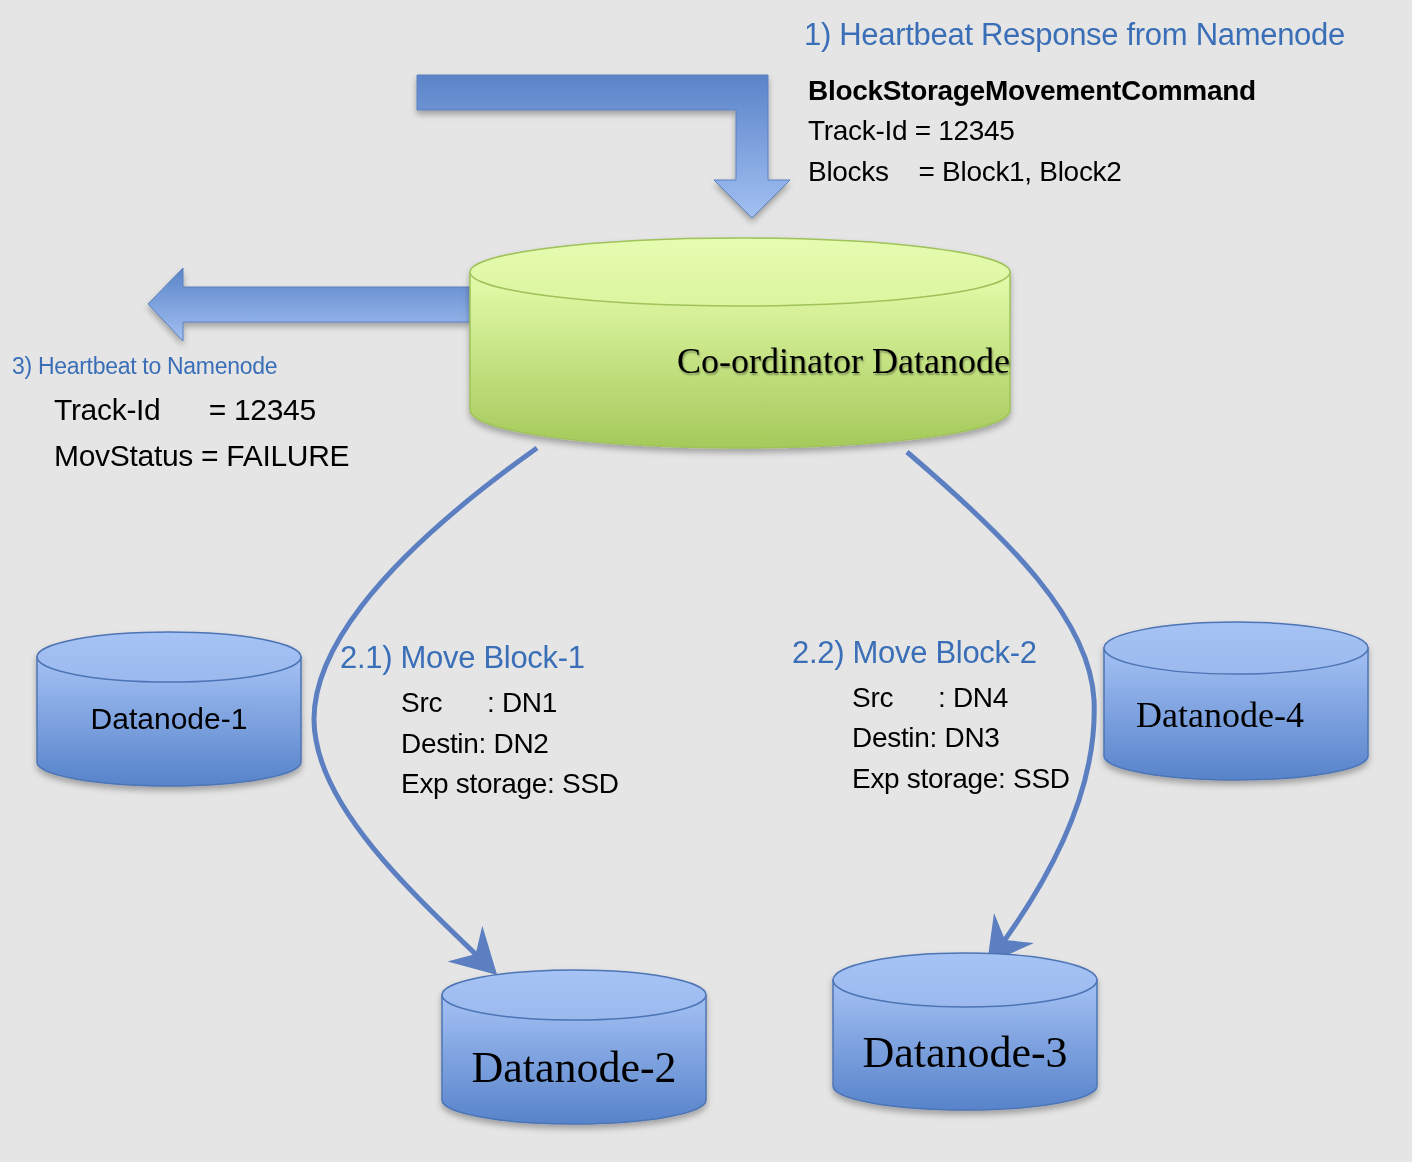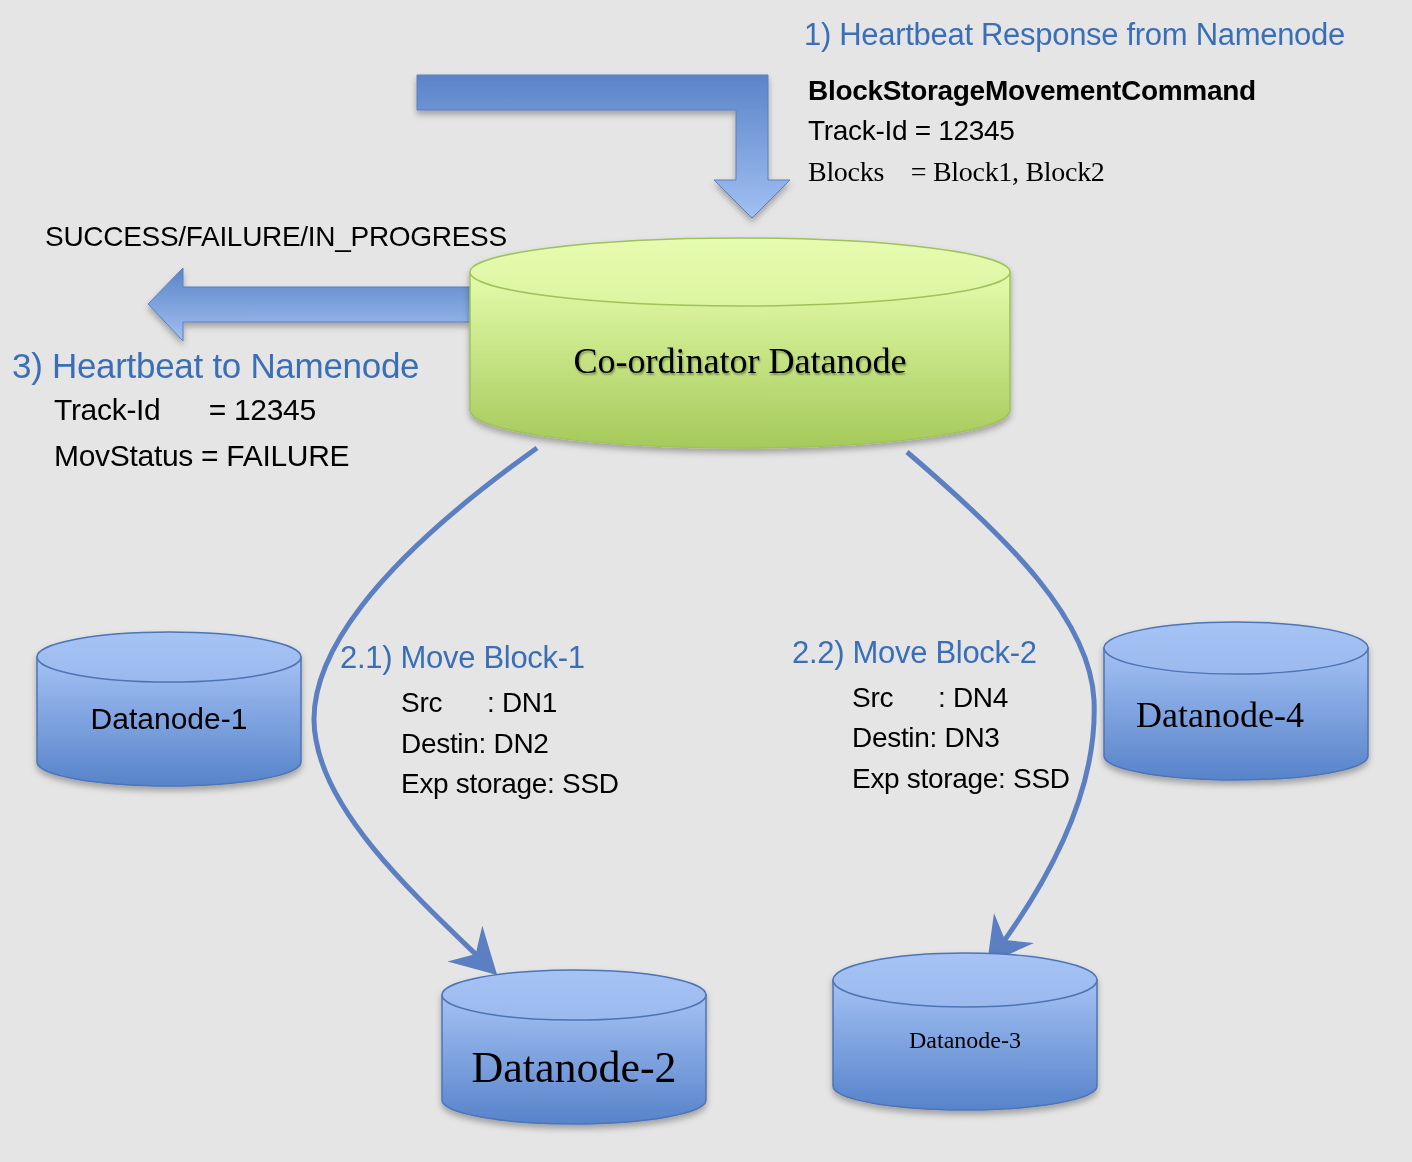--- a/index.html
+++ b/index.html
@@ -82,37 +82,36 @@
 
     <g filter="url(#shadow)">
       <path d="M1104,648 L1104,756 A132,24 0 0 0 1368,756 L1368,648 Z" fill="url(#gBlue)" stroke="#4d74b5" stroke-width="1.5"></path>
       <ellipse cx="1236" cy="648" rx="132" ry="26" fill="url(#gBlueTop)" stroke="#4d74b5" stroke-width="1.5"></ellipse>
     </g>
   </svg>
 
   <div class="txt blue" style="left:804px; top:15px; font-size:31px;">1) Heartbeat Response from Namenode</div>
   <div class="txt bold" style="left:808px; top:71px;">BlockStorageMovementCommand</div>
   <div class="txt" style="left:808px; top:111px;">Track-Id = 12345</div>
-  <div class="txt" style="left:808px; top:152px;font-family:Liberation Serif, serif;">Blocks    = Block1, Block2</div>
+  <div class="txt" style="left:808px; top:152px;">Blocks    = Block1, Block2</div>
 
-  <div class="txt" style="left:45px; top:217px;">SUCCESS/FAILURE/IN_PROGRESS</div>
 
-  <div class="txt blue" style="left:12px; top:346px; font-size:35px;">3) Heartbeat to Namenode</div>
+  <div class="txt blue" style="left:12px; top:346px; font-size:23px;">3) Heartbeat to Namenode</div>
   <div class="txt" style="left:54px; top:390px; font-size:30px;">Track-Id      = 12345</div>
   <div class="txt" style="left:54px; top:436px; font-size:30px;">MovStatus = FAILURE</div>
 
-  <div class="node-label serif" style="left:470px; width:540px; top:340px; font-size:36px; text-shadow: 1px 2px 2px rgba(0,0,0,0.35);">Co-ordinator Datanode</div>
+  <div class="node-label serif" style="left:470px; width:540px; top:340px; font-size:36px; text-shadow: 1px 2px 2px rgba(0,0,0,0.35); text-align: right;">Co-ordinator Datanode</div>
 
   <div class="txt blue" style="left:340px; top:638px; font-size:31px;">2.1) Move Block-1</div>
   <div class="txt" style="left:401px; top:683px;">Src      : DN1</div>
   <div class="txt" style="left:401px; top:724px;">Destin: DN2</div>
   <div class="txt" style="left:401px; top:764px;">Exp storage: SSD</div>
 
   <div class="txt blue" style="left:792px; top:633px; font-size:31px;">2.2) Move Block-2</div>
   <div class="txt" style="left:852px; top:678px;">Src      : DN4</div>
   <div class="txt" style="left:852px; top:718px;">Destin: DN3</div>
   <div class="txt" style="left:852px; top:759px;">Exp storage: SSD</div>
 
   <div class="node-label" style="left:37px; width:264px; top:702px; font-size:30px;">Datanode-1</div>
   <div class="node-label serif" style="left:442px; width:264px; top:1042px; font-size:44px;">Datanode-2</div>
-  <div class="node-label serif" style="left:833px; width:264px; top:1027px; font-size:24px;">Datanode-3</div>
+  <div class="node-label serif" style="left:833px; width:264px; top:1027px; font-size:44px;">Datanode-3</div>
   <div class="node-label serif" style="left:1104px; width:232px; top:694px; font-size:36px;">Datanode-4</div>
 </div>
 
 </body></html>

